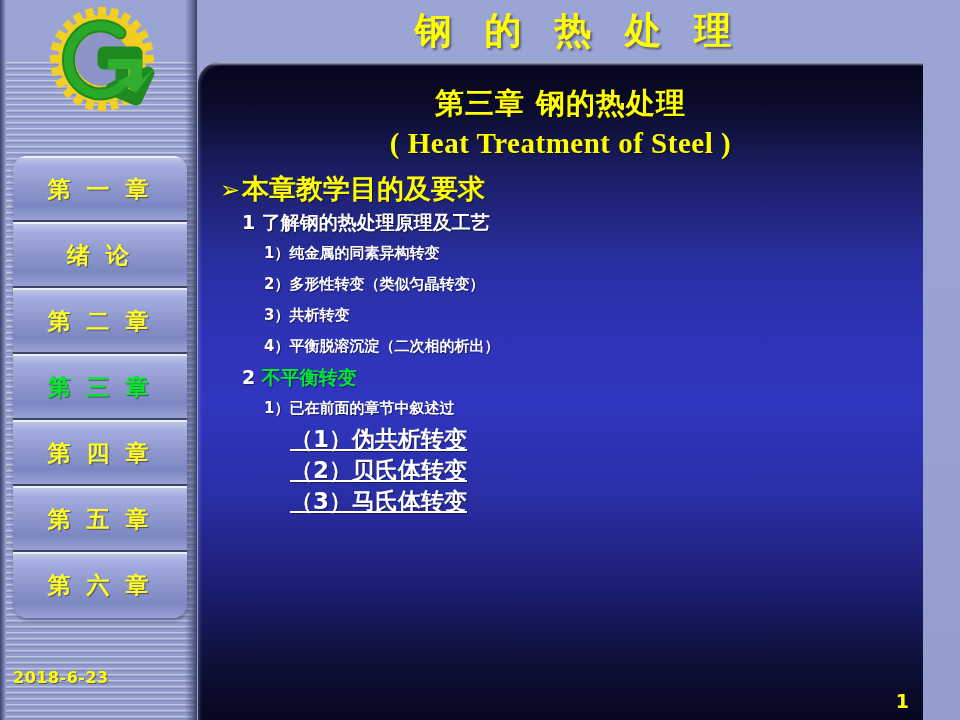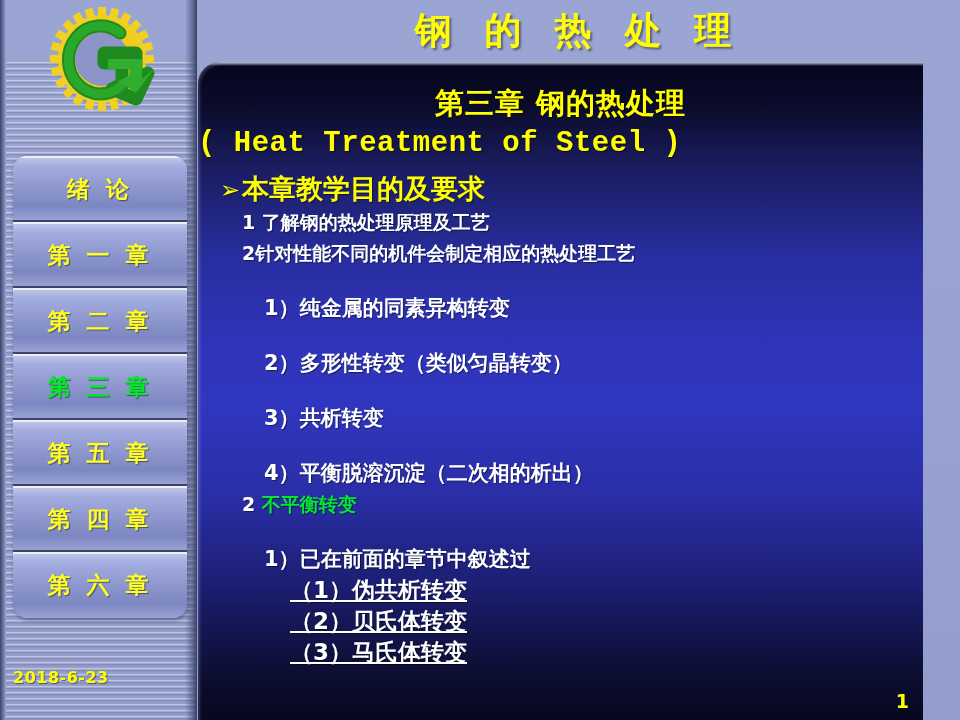--- a/index.html
+++ b/index.html
@@ -162,26 +162,26 @@
     margin-top: 22px;
     text-align: center;
     color: #ffff00;
     font-size: 29px;
     font-weight: bold;
     letter-spacing: 1px;
     text-shadow: 1px 1px 1px rgba(0,0,0,0.5);
   }
   .panel-subtitle {
     margin-top: 3px;
-    text-align: left;
+    text-align: center;
     color: #ffff00;
     font-size: 29px;
     font-weight: bold;
     letter-spacing: 0.5px;
-    font-family: Liberation Mono, monospace;
+    font-family: Liberation Serif, serif;
     text-shadow: 1px 1px 1px rgba(0,0,0,0.5);
   }
 
   
   .body {
     margin-top: 12px;
     padding-left: 16px;
   }
   .line {
     white-space: nowrap;
@@ -200,25 +200,24 @@
     font-size: 24px;
     margin-right: 2px;
   }
   .lvl-1 {
     font-size: 19px;
     font-weight: bold;
     line-height: 31px;
     padding-left: 28px;
   }
   .lvl-2 {
-    font-size: 21px;
+    font-size: 15px;
     font-weight: bold;
     line-height: 31px;
     padding-left: 50px;
-    margin-top: 24px;
   }
   .lvl-3 {
     font-size: 23px;
     font-weight: bold;
     line-height: 31px;
     padding-left: 76px;
     text-decoration: underline;
   }
   .green { color: #00e832; }
   .num { color: #ffffff; }
@@ -283,49 +282,46 @@
         <path d="M 18,-26 A 32 34 0 1 0 20,26 L 20,4 L 2,4 L 2,-6 L 34,-6 L 34,22 L 46,14 L 34,40 L 10,30 L 22,24" fill="none" stroke="#1f8a1f" stroke-width="13" stroke-linejoin="round" stroke-linecap="round"></path>
         <path d="M 18,-26 A 32 34 0 1 0 20,26" fill="none" stroke="#2aa82a" stroke-width="9" stroke-linecap="round"></path>
         <path d="M 6,0 L 40,0 L 40,20 L 52,10 L 34,34 L 16,22 L 28,16 L 28,10 L 6,10 Z" fill="#2fae2f"></path>
       </g>
     </svg>
   </div>
 
   <div class="header-title">钢 的 热 处 理</div>
 
   <div class="nav">
+    <div class="nav-item"><span class="sep-hi"></span><span>第 一 章</span></div>
     <div class="nav-item"><span class="sep-hi"></span><span>绪  论</span></div>
-    <div class="nav-item"><span class="sep-hi"></span><span>第 一 章</span></div>
     <div class="nav-item"><span class="sep-hi"></span><span>第 二 章</span></div>
     <div class="nav-item active"><span class="sep-hi"></span><span>第 三 章</span></div>
+    <div class="nav-item"><span class="sep-hi"></span><span>第 四 章</span></div>
     <div class="nav-item"><span class="sep-hi"></span><span>第 五 章</span></div>
-    <div class="nav-item"><span class="sep-hi"></span><span>第 四 章</span></div>
     <div class="nav-item"><span class="sep-hi"></span><span>第 六 章</span></div>
   </div>
 
   <div class="date">2018-6-23</div>
 
   <div class="panel">
     <div class="panel-edge"></div>
 
     <div class="panel-title">第三章 钢的热处理</div>
     <div class="panel-subtitle">( Heat Treatment of Steel )</div>
 
     <div class="body">
 
       <div class="line lvl-head">
         <span class="arrow">➢</span><span>本章教学目的及要求</span>
       </div>
       <div class="line lvl-1">
         <span class="num">1</span>
         <span>了解钢的热处理原理及工艺</span>
       </div>
-      <div class="line lvl-1">
-        <span class="num">2</span><span>针对性能不同的机件会制定相应的热处理工艺</span>
-      </div>
 
 
       <div class="line lvl-2">
         <span class="num">1）</span><span>纯金属的同素异构转变</span>
       </div>
       <div class="line lvl-2">
         <span class="num">2）</span><span>多形性转变（类似匀晶转变）</span>
       </div>
       <div class="line lvl-2">
         <span class="num">3）</span><span>共析转变</span>

